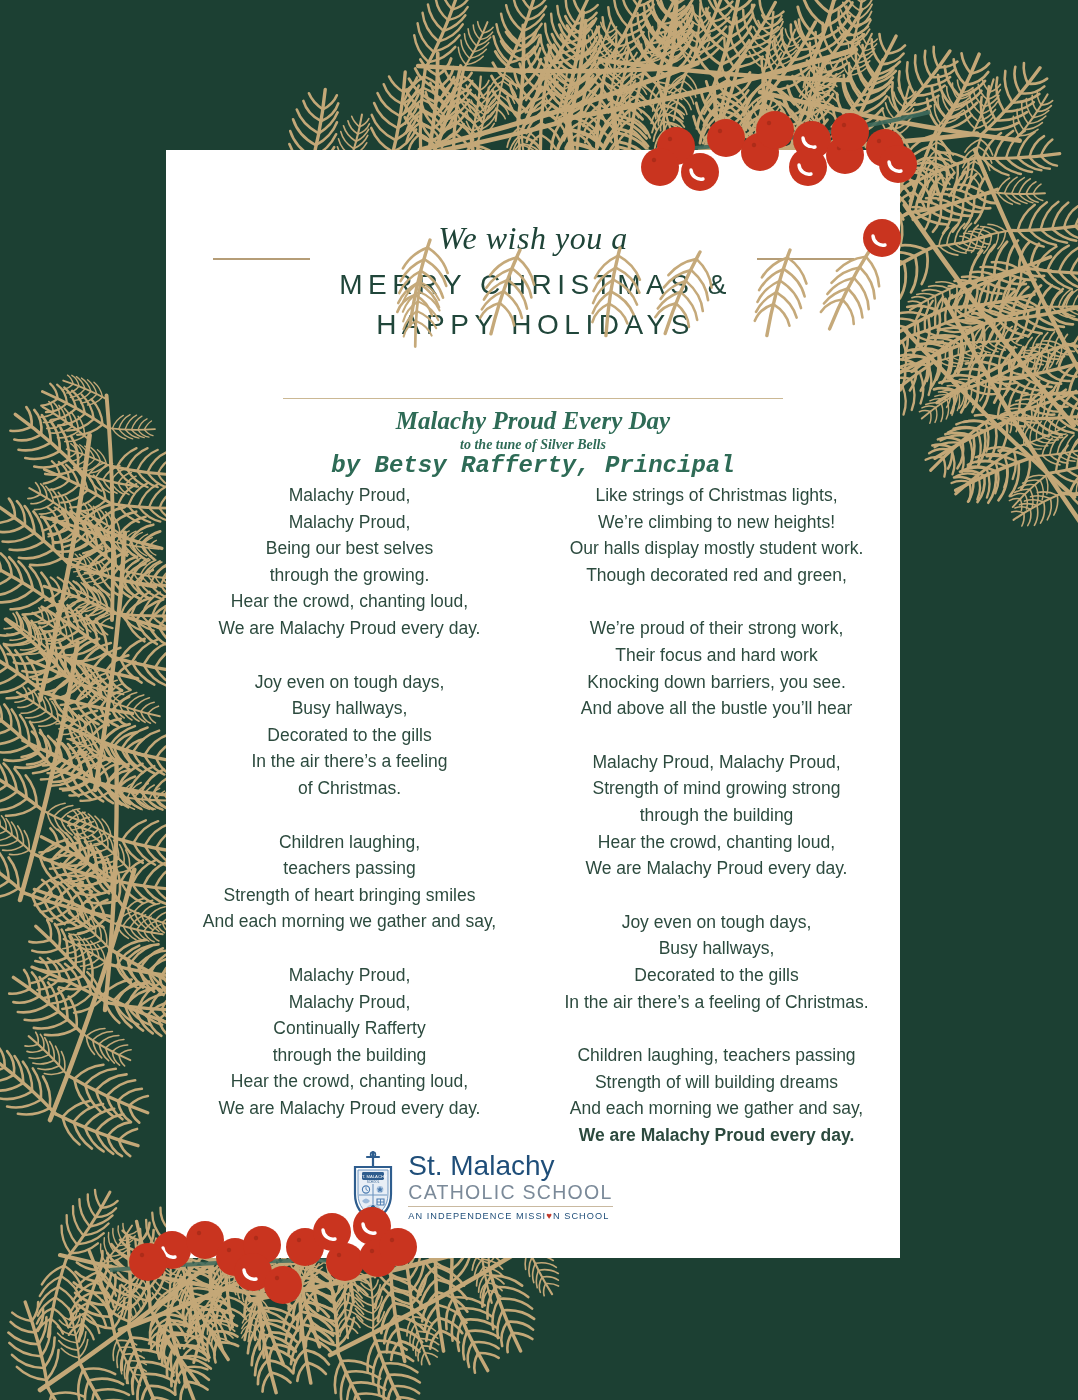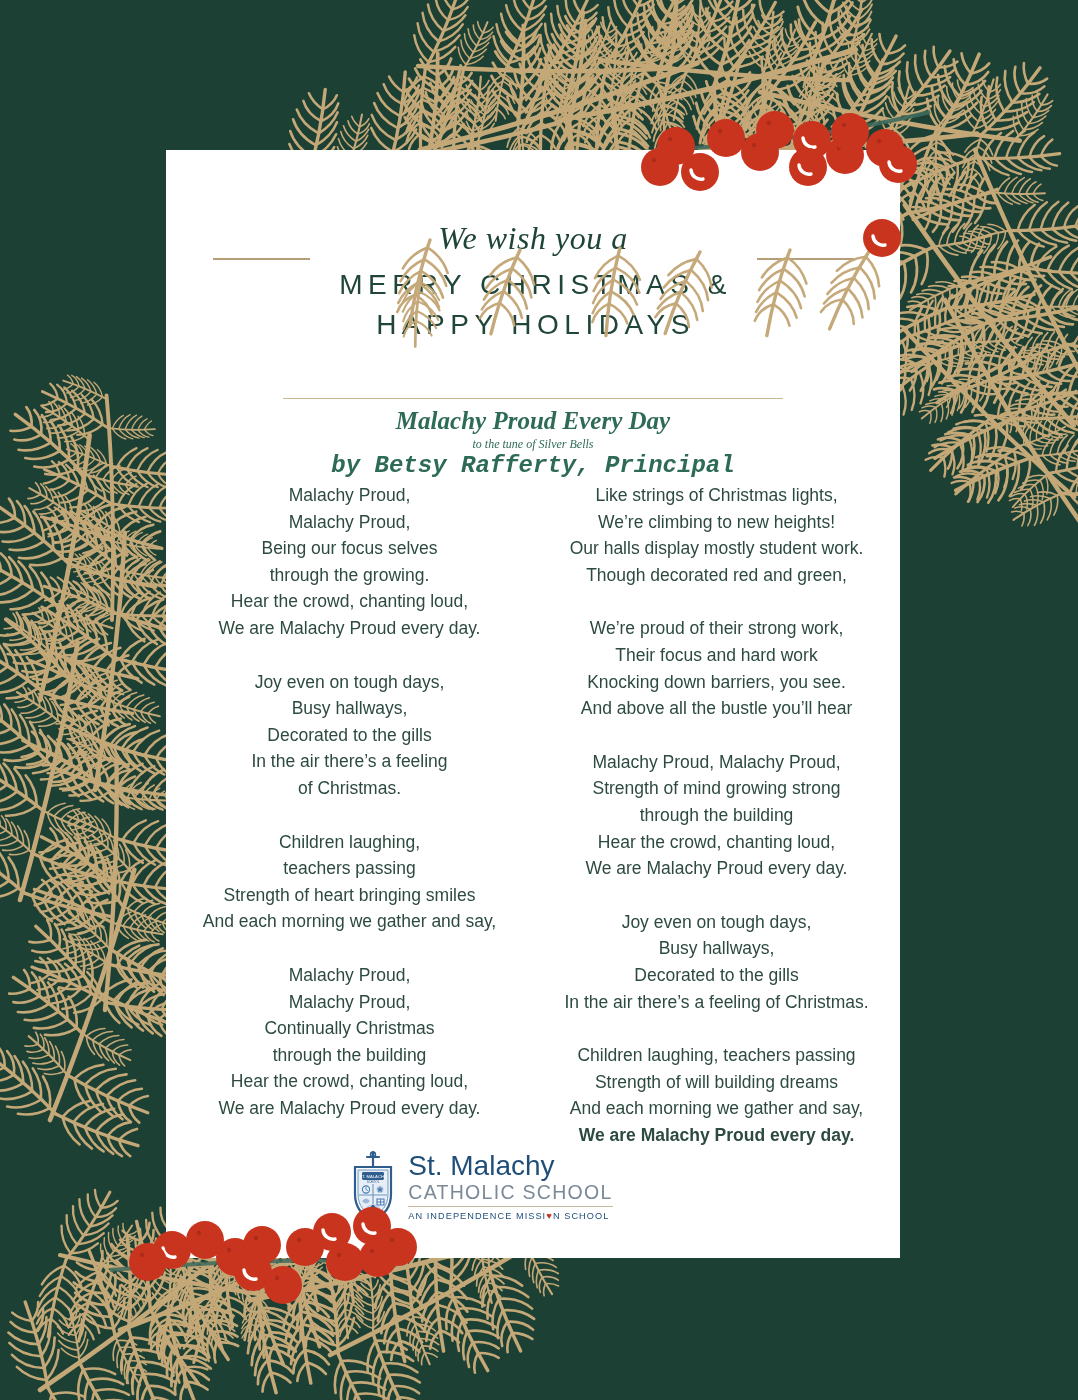--- a/index.html
+++ b/index.html
@@ -106,22 +106,22 @@
     font-family: "Liberation Serif", serif;
     font-style: italic;
     font-weight: bold;
     font-size: 25px;
     color: #2e6b56;
     line-height: 28px;
   }
   .song-tune {
     font-family: "Liberation Serif", serif;
     font-style: italic;
-    font-weight: normal;
-    font-size: 12px;
+    font-weight: bold;
+    font-size: 14px;
     color: #2e6b56;
     line-height: 19px;
   }
   .song-author {
     font-family: Liberation Mono, monospace;
     font-style: italic;
     font-weight: bold;
     font-size: 24px;
     color: #2e6b56;
     line-height: 23px;
@@ -357,42 +357,42 @@
       <div class="song-title">Malachy Proud Every Day</div>
       <div class="song-tune">to the tune of Silver Bells</div>
       <div class="song-author">by Betsy Rafferty, Principal</div>
     </div>
 
     <div class="lyrics">
       <div class="lyric-col" id="left-col">
           <div class="verse">
             <div class="lyric-line">Malachy Proud,</div>
             <div class="lyric-line">Malachy Proud,</div>
-            <div class="lyric-line">Being our focus selves</div>
+            <div class="lyric-line">Being our best selves</div>
             <div class="lyric-line">through the growing.</div>
             <div class="lyric-line">Hear the crowd, chanting loud,</div>
             <div class="lyric-line">We are Malachy Proud every day.</div>
           </div>
           <div class="verse">
             <div class="lyric-line">Joy even on tough days,</div>
             <div class="lyric-line">Busy hallways,</div>
             <div class="lyric-line">Decorated to the gills</div>
             <div class="lyric-line">In the air there’s a feeling</div>
             <div class="lyric-line">of Christmas.</div>
           </div>
           <div class="verse">
             <div class="lyric-line">Children laughing,</div>
             <div class="lyric-line">teachers passing</div>
             <div class="lyric-line">Strength of heart bringing smiles</div>
             <div class="lyric-line">And each morning we gather and say,</div>
           </div>
           <div class="verse">
             <div class="lyric-line">Malachy Proud,</div>
             <div class="lyric-line">Malachy Proud,</div>
-            <div class="lyric-line">Continually Christmas</div>
+            <div class="lyric-line">Continually Rafferty</div>
             <div class="lyric-line">through the building</div>
             <div class="lyric-line">Hear the crowd, chanting loud,</div>
             <div class="lyric-line">We are Malachy Proud every day.</div>
           </div>
         </div>
       <div class="lyric-col" id="right-col">
           <div class="verse">
             <div class="lyric-line">Like strings of Christmas lights,</div>
             <div class="lyric-line">We’re climbing to new heights!</div>
             <div class="lyric-line">Our halls display mostly student work.</div>

